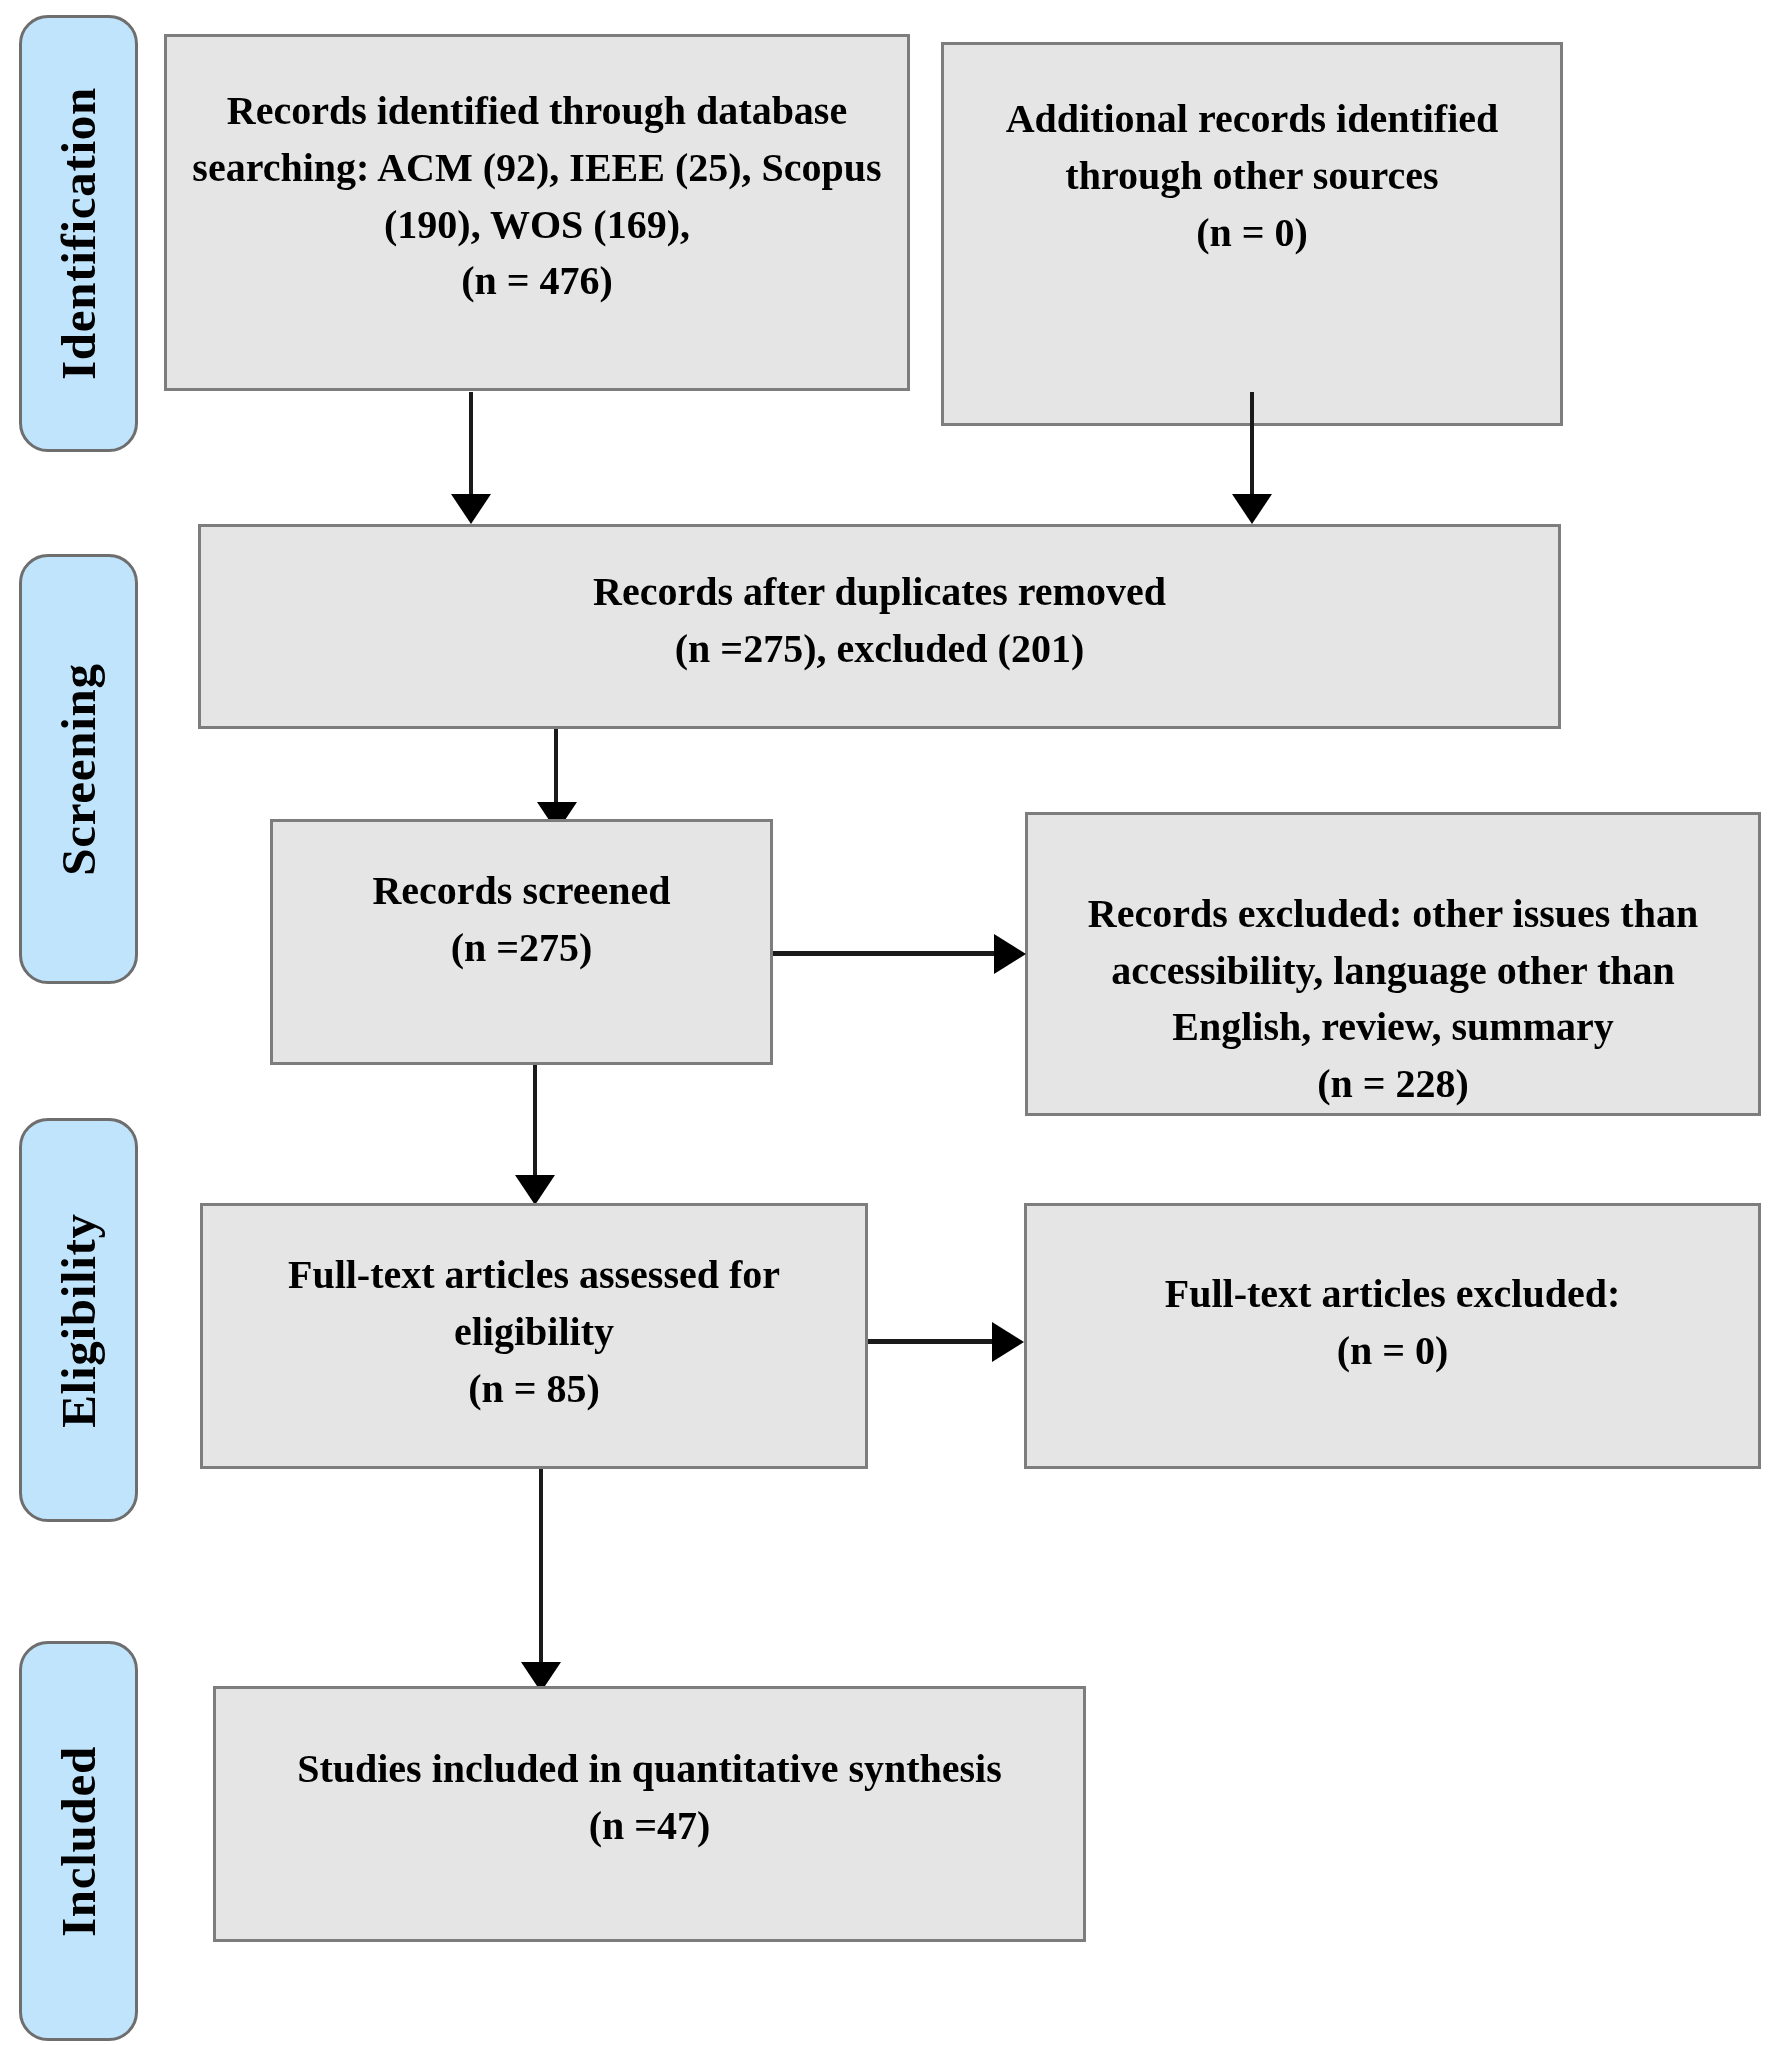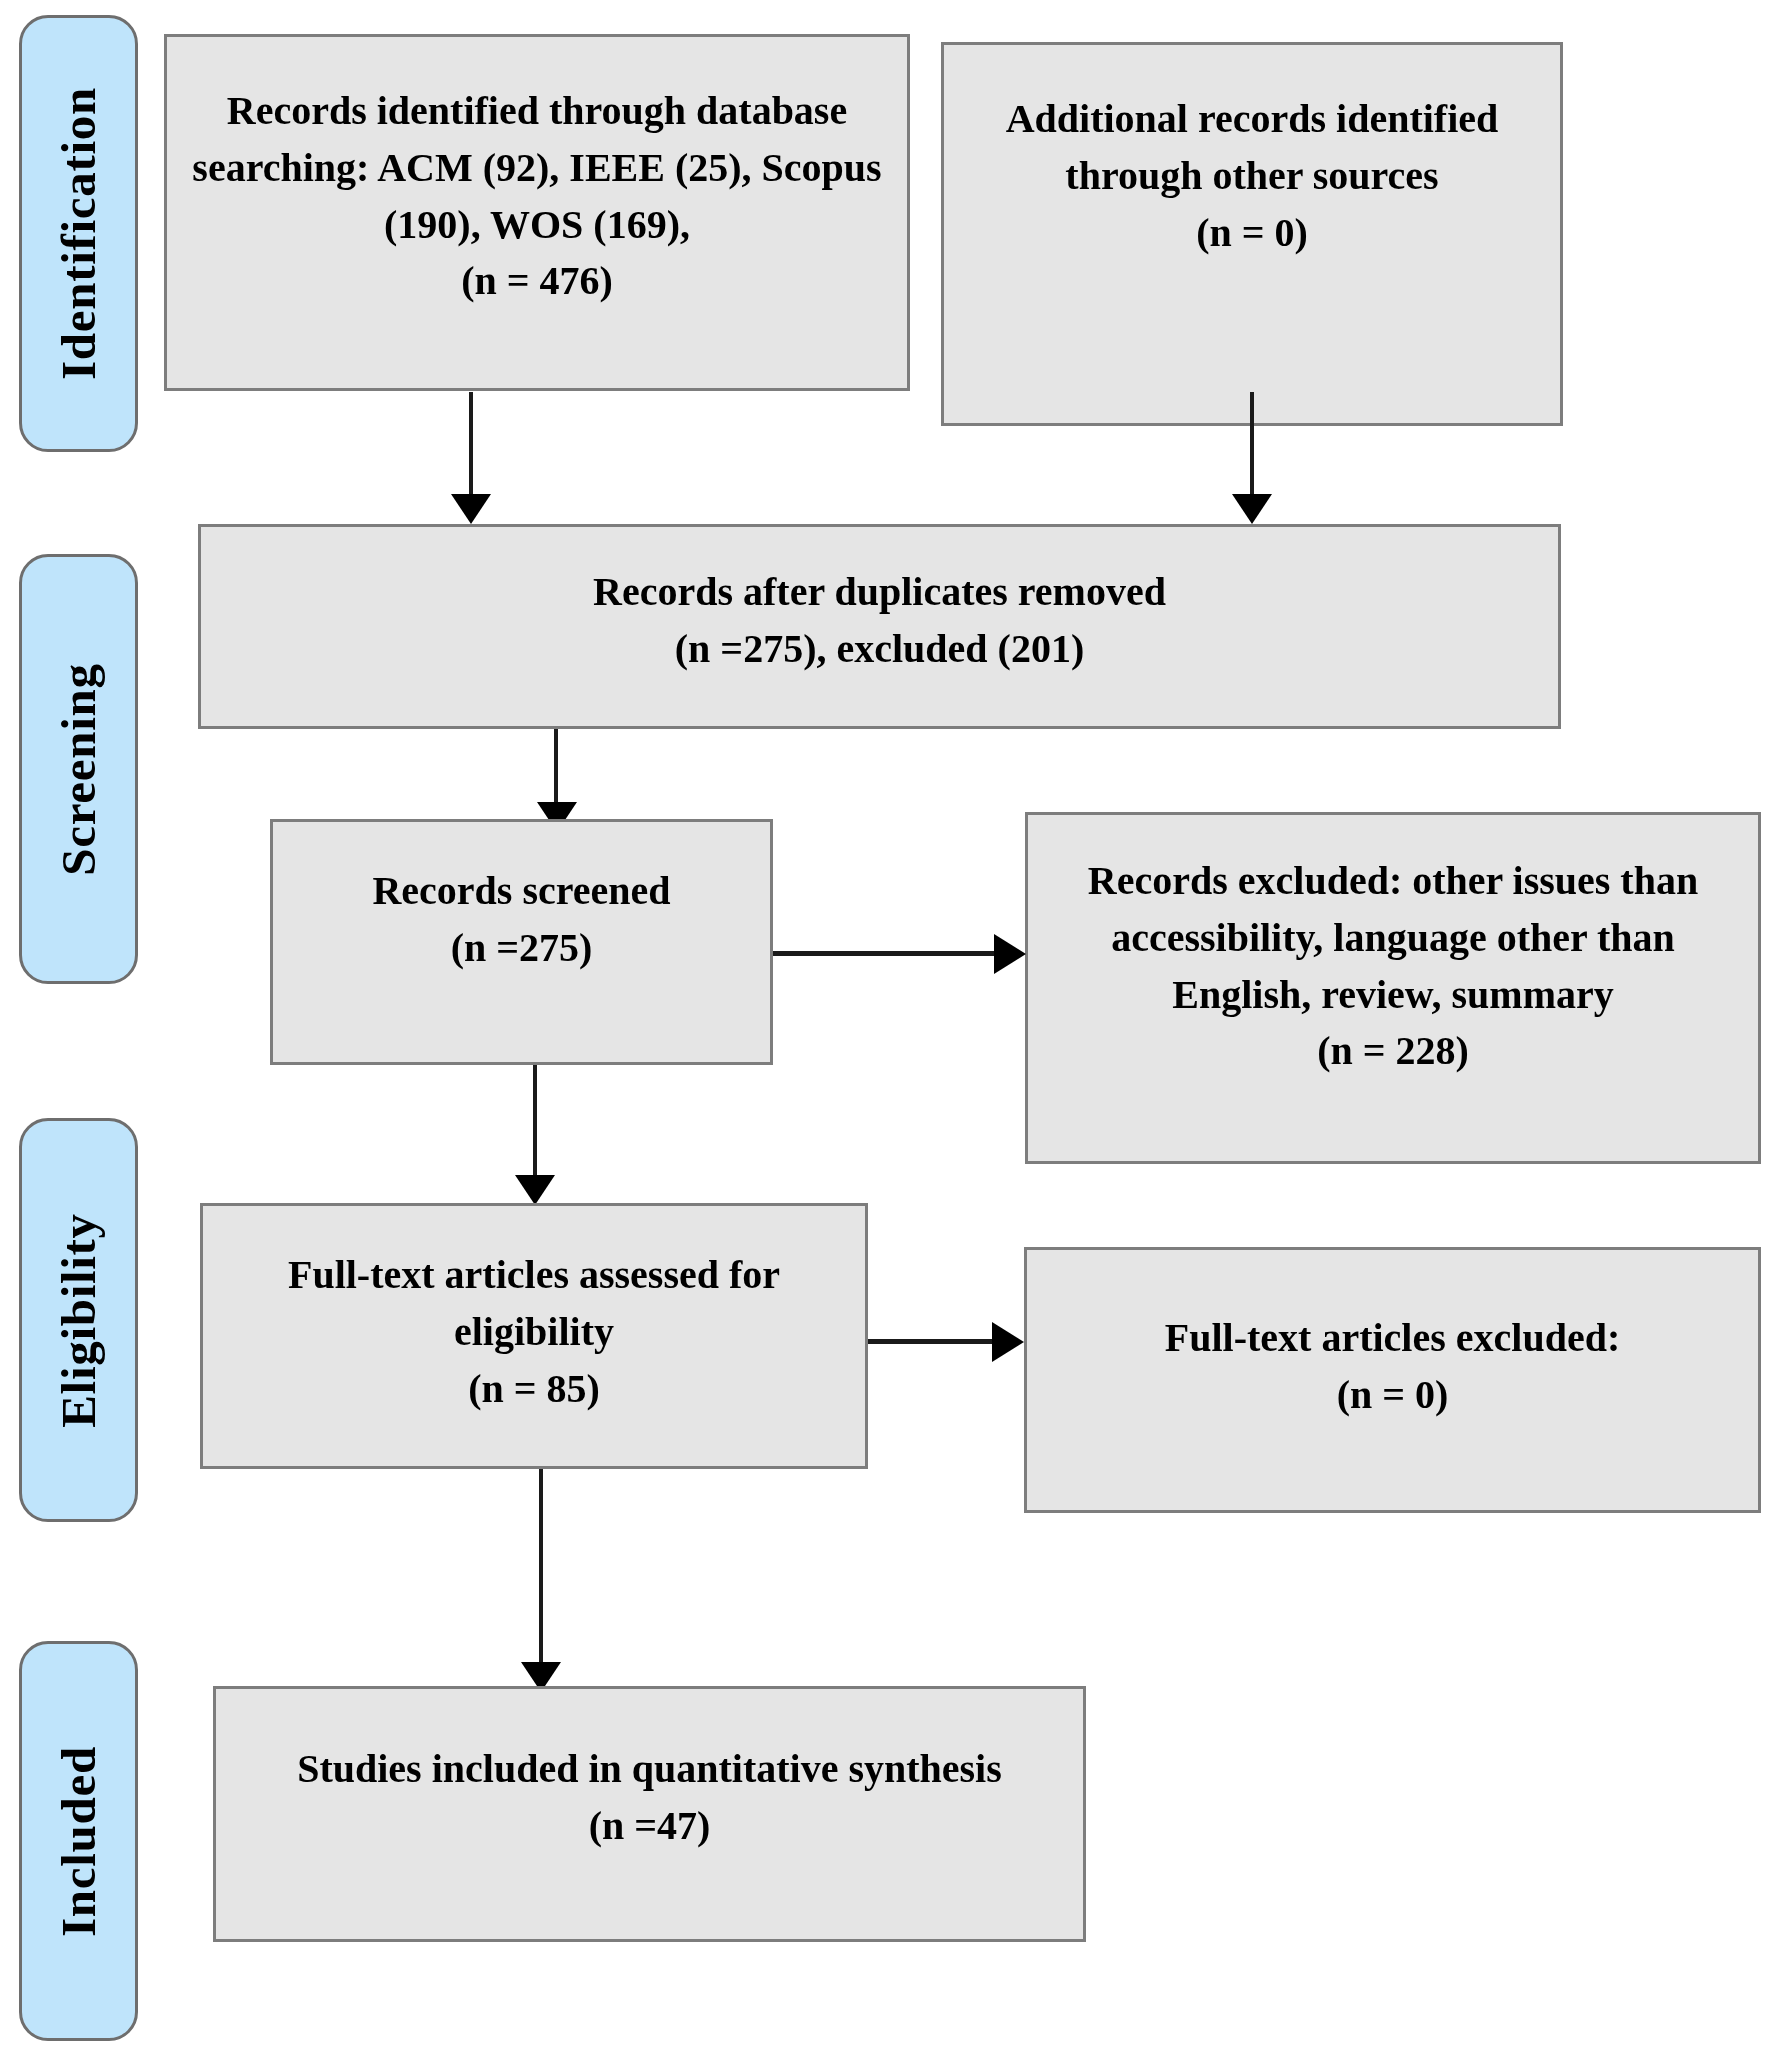--- a/index.html
+++ b/index.html
@@ -133,37 +133,37 @@
   </div>
 
   <div class="conn-v" style="left:554px; top:729px; height:81px;"></div>
   <div class="arrow-down" style="left:537px; top:802px;"></div>
 
   <div class="flow-box" style="left:270px; top:819px; width:503px; height:246px;">
     <span class="box-text" style="padding-top:41px;">Records screened
 (n =275)</span>
   </div>
 
-  <div class="flow-box" style="left:1025px; top:812px; width:736px; height:352px;">
+  <div class="flow-box" style="left:1025px; top:812px; width:736px; height:304px;align-items:flex-end;">
     <span class="box-text" style="padding-top:38px;">Records excluded: other issues than accessibility, language other than English, review, summary
 (n = 228)</span>
   </div>
 
   <div class="conn-h" style="left:773px; top:951px; width:222px;"></div>
   <div class="arrow-right" style="left:994px; top:934px;"></div>
 
   <div class="conn-v" style="left:533px; top:1065px; height:118px;"></div>
   <div class="arrow-down" style="left:515px; top:1175px;"></div>
 
   <div class="flow-box" style="left:200px; top:1203px; width:668px; height:266px;">
     <span class="box-text" style="padding-top:41px;">Full-text articles assessed for eligibility
 (n = 85)</span>
   </div>
 
-  <div class="flow-box" style="left:1024px; top:1203px; width:737px; height:266px;margin-top:44px;">
+  <div class="flow-box" style="left:1024px; top:1203px; width:737px; height:266px;">
     <span class="box-text" style="padding-top:60px;">Full-text articles excluded:
 (n = 0)</span>
   </div>
 
   <div class="conn-h" style="left:868px; top:1339px; width:130px;"></div>
   <div class="arrow-right" style="left:992px; top:1322px;"></div>
 
   <div class="conn-v" style="left:539px; top:1469px; height:204px;"></div>
   <div class="arrow-down" style="left:521px; top:1662px;"></div>
 

